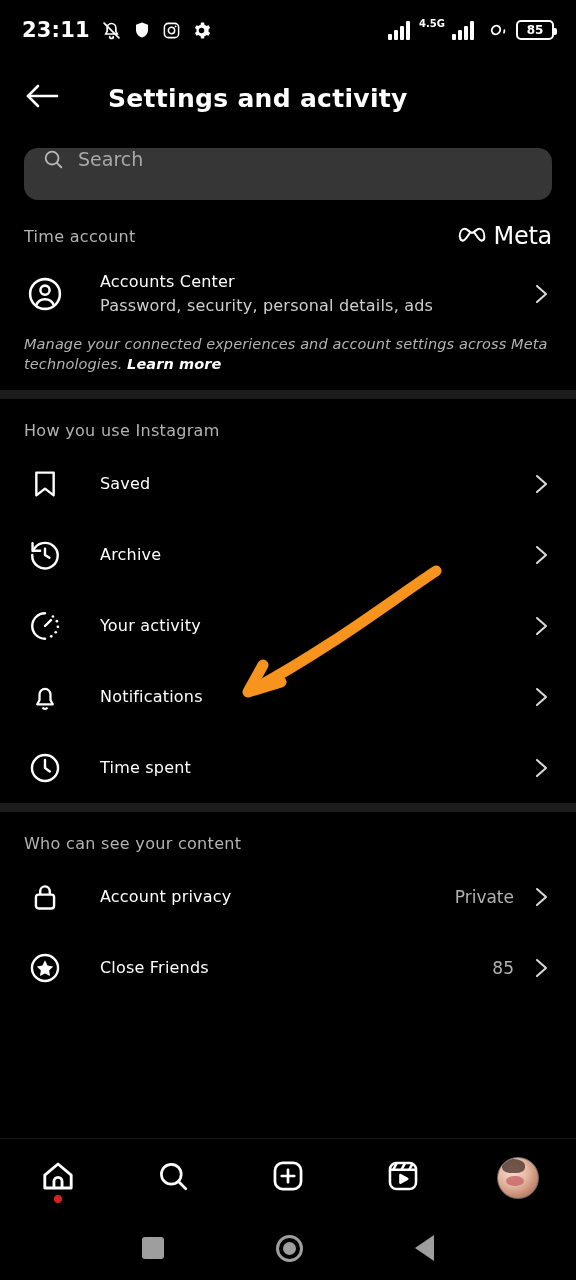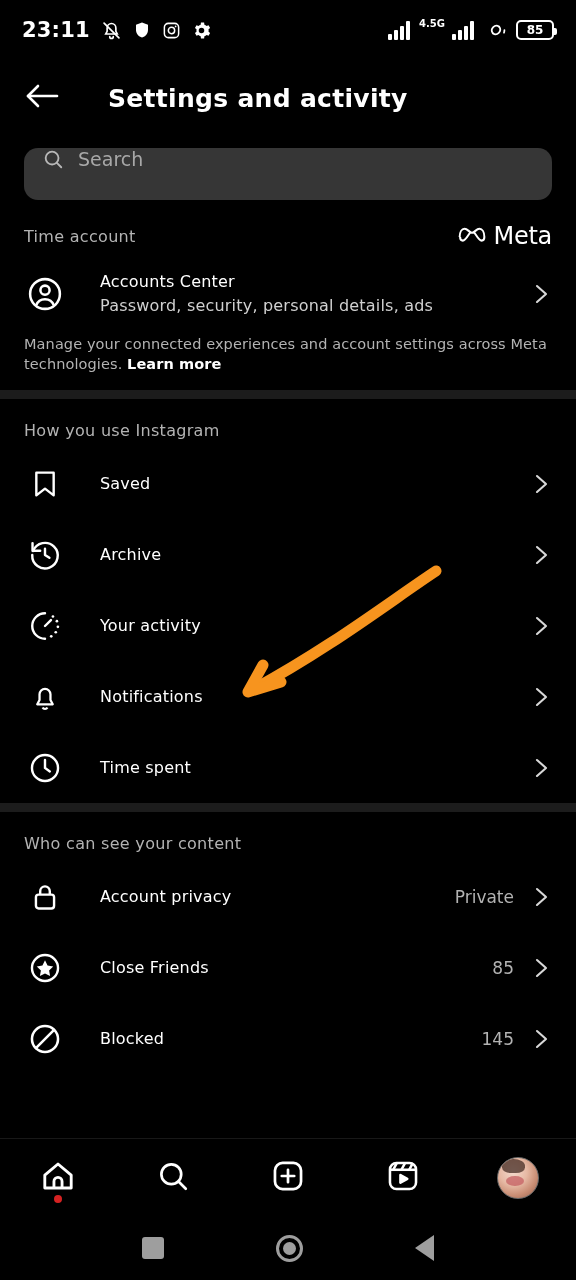--- a/index.html
+++ b/index.html
@@ -65,21 +65,21 @@
   }
   .row-ico { width:42px; display:flex; align-items:center; justify-content:center; flex:0 0 42px; }
   .row-texts { flex:1; margin-left:34px; display:flex; flex-direction:column; justify-content:center; }
   .row-label { color:#fff; font-size:16px; letter-spacing:.2px; }
   .row-sub { color:#d0d0d0; font-size:16px; margin-top:5px; letter-spacing:.2px; }
   .row-value { color:#b3b3b3; font-size:17px; margin-right:16px; }
   .chev { width:22px; display:flex; align-items:center; justify-content:center; }
 
   .note {
     color:#b3b3b3; font-size:14.5px; line-height:1.35;
-    padding:6px 24px 16px; letter-spacing:.1px;
+    padding:6px 24px 16px; letter-spacing:.1px;font-style:italic;
   }
   .note b { color:#fff; font-weight:700; }
 
   
   .annot { position:absolute; left:0; top:0; width:576px; height:1280px; pointer-events:none; }
 
   
   .bottomnav {
     position:absolute; left:0; bottom:64px; width:576px; height:78px;
     display:flex; align-items:center; justify-content:space-around;
@@ -383,37 +383,20 @@
         <span class="row-label">Close Friends</span>
       </span>
       <span class="row-value">85</span>
       <span class="chev">
         <svg width="18" height="24" viewBox="0 0 18 24" fill="none" stroke="#d8d8d8" stroke-width="2.1" stroke-linecap="round" stroke-linejoin="round">
             <path d="M5 4l9 8-9 8"></path>
           </svg>
       </span>
     </div>
 
-    <div class="row">
-      <span class="row-ico">
-        <svg width="34" height="34" viewBox="0 0 24 24" fill="none" stroke="#fff" stroke-width="1.8" stroke-linecap="round">
-          <circle cx="12" cy="12" r="9.2"></circle>
-            <path d="M5.6 18.4L18.4 5.6"></path>
-        </svg>
-      </span>
-      <span class="row-texts">
-        <span class="row-label">Blocked</span>
-      </span>
-      <span class="row-value">145</span>
-      <span class="chev">
-        <svg width="18" height="24" viewBox="0 0 18 24" fill="none" stroke="#d8d8d8" stroke-width="2.1" stroke-linecap="round" stroke-linejoin="round">
-            <path d="M5 4l9 8-9 8"></path>
-          </svg>
-      </span>
-    </div>
   </div>
 
   <svg class="annot" viewBox="0 0 576 1280">
     <path d="M436 571 C 392 600, 330 648, 252 690" fill="none" stroke="#F7941E" stroke-width="11" stroke-linecap="round"></path>
     <path d="M248 692 L 281 682 M248 692 L 263 665" fill="none" stroke="#F7941E" stroke-width="11" stroke-linecap="round"></path>
   </svg>
 
   <div class="bottomnav">
     <div class="nav-item">
       <span>

